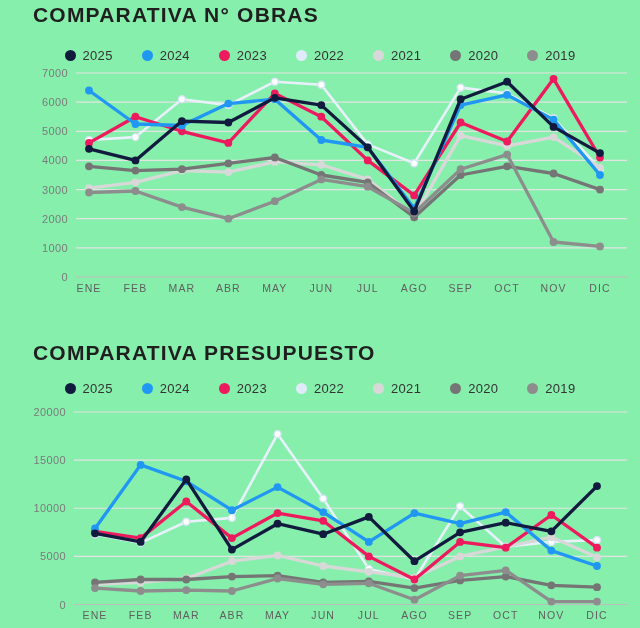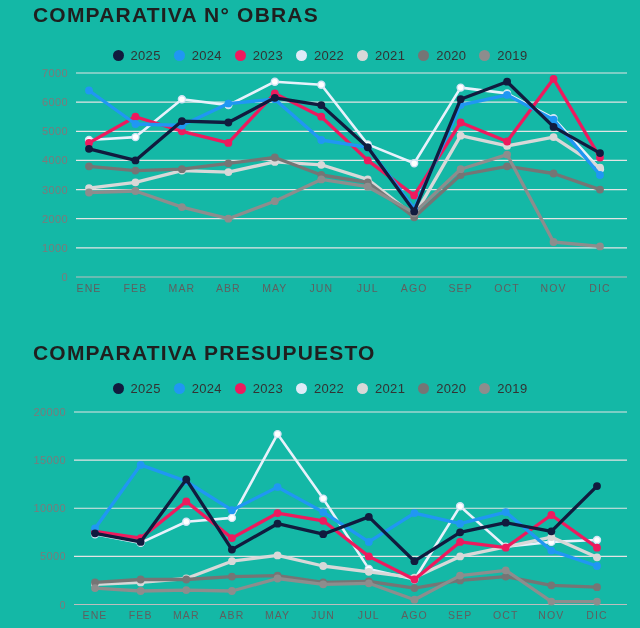--- a/index.html
+++ b/index.html
@@ -1,29 +1,29 @@
 <!DOCTYPE html>
 <html><head>
 <meta charset="utf-8">
 <style>
   html,body{margin:0;padding:0;background:#ffffff;}
   .page{
-    position:relative;width:640px;height:628px;background:#14b8a6;overflow:hidden;
+    position:relative;width:640px;height:628px;background:#86efac;overflow:hidden;
     font-family:"Liberation Sans","DejaVu Sans",sans-serif;
   }
   .chart-title{
     position:absolute;left:33px;margin:0;
     font-size:21px;font-weight:800;letter-spacing:1.2px;color:#1f1f1f;
     line-height:26px;white-space:nowrap;
   }
   #title-obras{top:2px;}
   #title-presupuesto{top:340px;}
   .legend{
     position:absolute;left:0;width:640px;display:flex;justify-content:center;
-    align-items:center;gap:13px;
+    align-items:center;gap:29px;
   }
   #legend-obras{top:48px;}
   #legend-presupuesto{top:381px;}
   .legend-item{display:flex;align-items:center;gap:7px;cursor:default;}
   .legend-swatch{width:11px;height:11px;border-radius:50%;display:inline-block;}
   .legend-label{font-size:13px;color:#333333;letter-spacing:0.3px;}
   svg.chart-svg{position:absolute;left:0;display:block;}
   #svg-obras{top:66px;}
   #svg-presupuesto{top:398px;}
   .ytick{font-size:11px;fill:#7b7b7b;letter-spacing:0.4px;}

